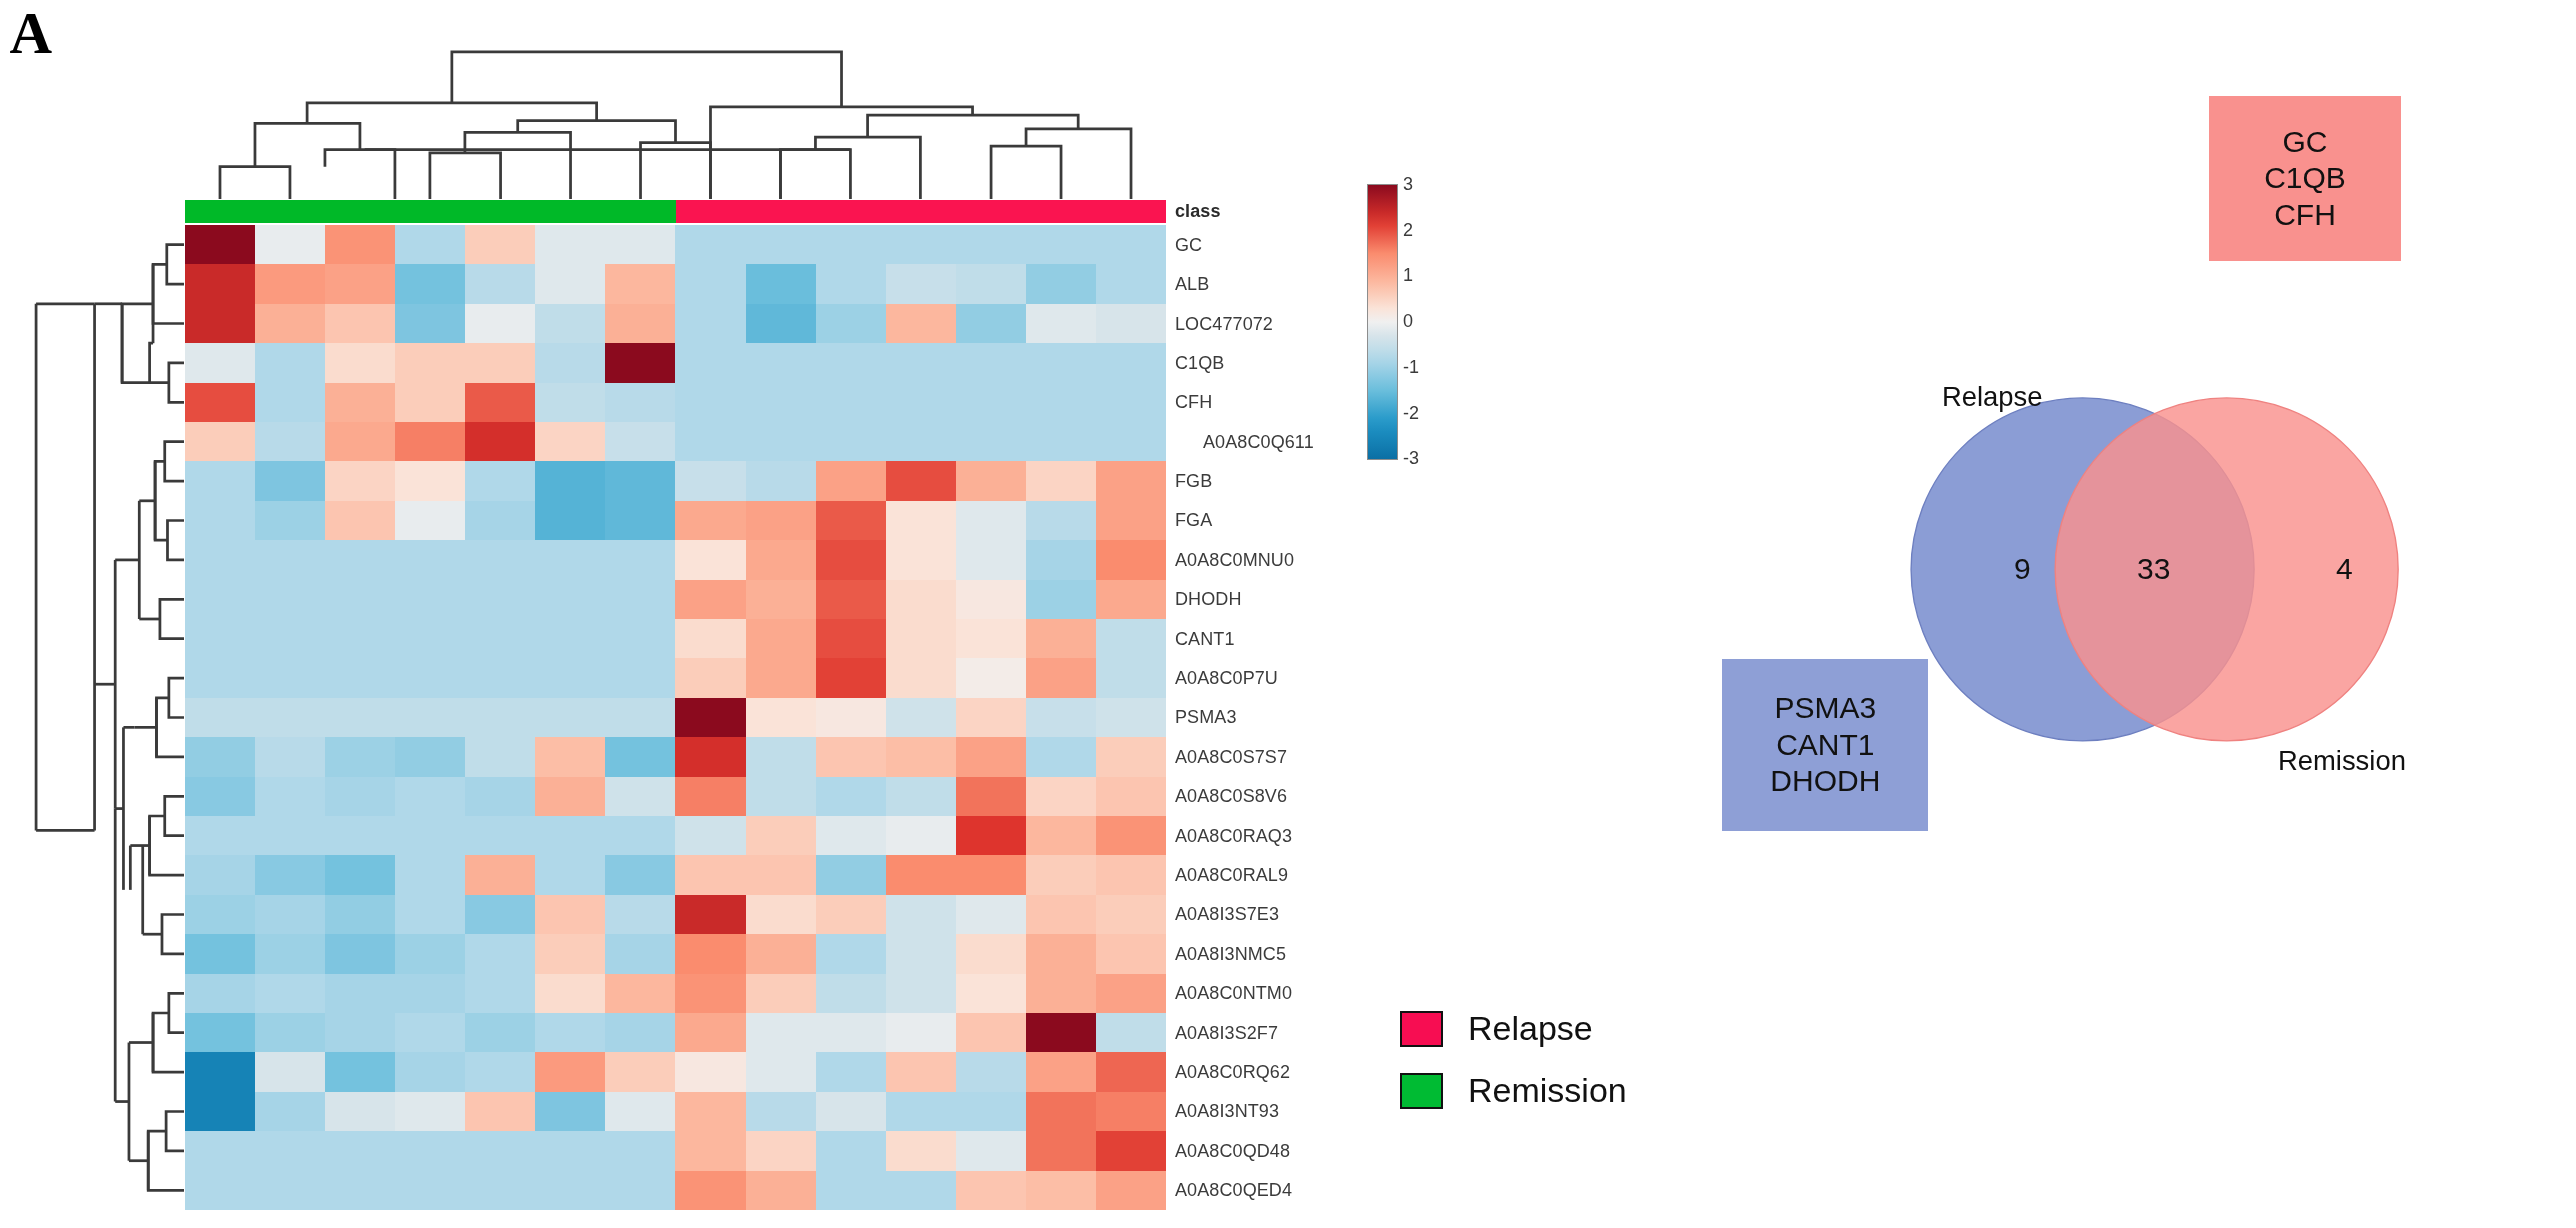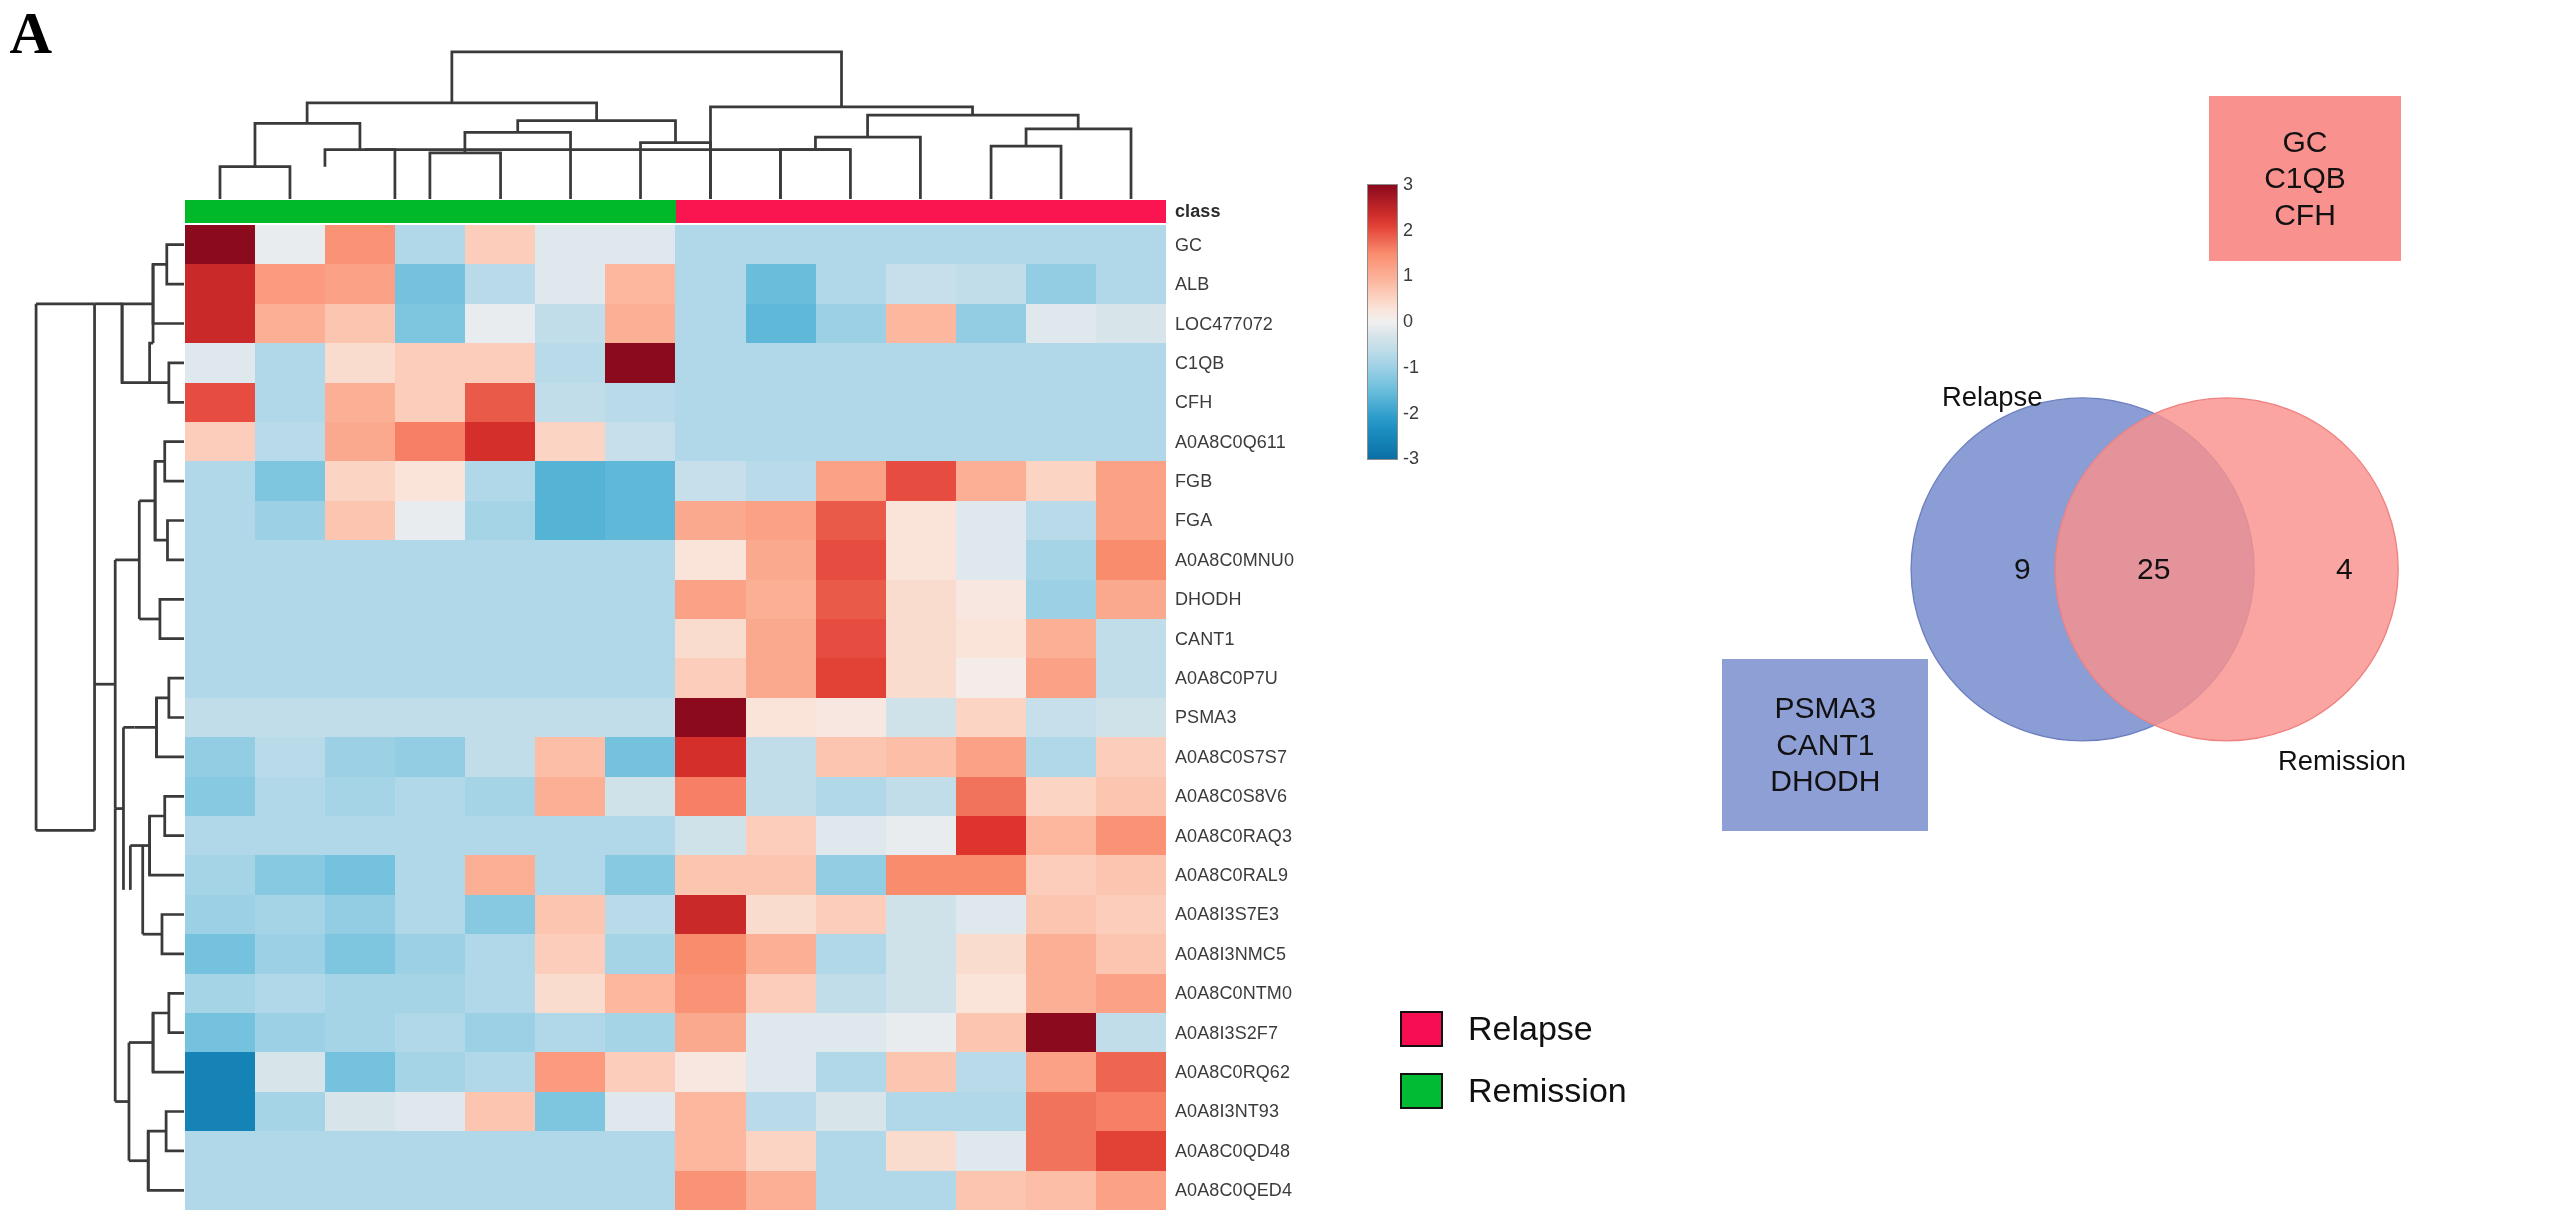--- a/index.html
+++ b/index.html
@@ -502,21 +502,21 @@
       <div title="A0A8C0QED4 0.8" style="background: rgb(252, 190, 166);"></div>
       <div title="A0A8C0QED4 1.2" style="background: rgb(251, 161, 134);"></div>
     </div>
 
   <div id="row-labels">
       <div class="rl" style="top: 10.8px;">GC</div>
       <div class="rl" style="top: 50px;">ALB</div>
       <div class="rl" style="top: 90px;">LOC477072</div>
       <div class="rl" style="top: 129px;">C1QB</div>
       <div class="rl" style="top: 168px;">CFH</div>
-      <div class="rl" style="top: 208px;">A0A8C0Q611</div>
+      <div class="rl" style="top: 208px; margin-left: 28px;">A0A8C0Q611</div>
       <div class="rl" style="top: 247px;">FGB</div>
       <div class="rl" style="top: 286px;">FGA</div>
       <div class="rl" style="top: 326px;">A0A8C0MNU0</div>
       <div class="rl" style="top: 365px;">DHODH</div>
       <div class="rl" style="top: 405px;">CANT1</div>
       <div class="rl" style="top: 444px;">A0A8C0P7U</div>
       <div class="rl" style="top: 483px;">PSMA3</div>
       <div class="rl" style="top: 523px;">A0A8C0S7S7</div>
       <div class="rl" style="top: 562px;">A0A8C0S8V6</div>
       <div class="rl" style="top: 602px;">A0A8C0RAQ3</div>
@@ -561,21 +561,21 @@
     <circle cx="715" cy="830" r="250" fill="#f9918e" fill-opacity="0.82" stroke="#ef8280" stroke-width="2"></circle>
   </svg>
 
   <div id="venn-labels">
     <div class="vl" style="left:206px;top:381px;">Relapse</div>
     <div class="vl" style="left:542px;top:745px;">Remission</div>
   </div>
 
   <div id="venn-counts">
     <div class="vc" style="left:278px;top:552px;">9</div>
-    <div class="vc" style="left:401px;top:552px;">25</div>
+    <div class="vc" style="left:401px;top:552px;">33</div>
     <div class="vc" style="left:600px;top:552px;">4</div>
   </div>
 
   <div class="callout" id="callout-remission" style="background:#f9918e;">
       <span>GC</span>
       <span>C1QB</span>
       <span>CFH</span>
     </div>
   <div class="callout" id="callout-relapse" style="background:#8e9fd6;">
       <span>PSMA3</span>

